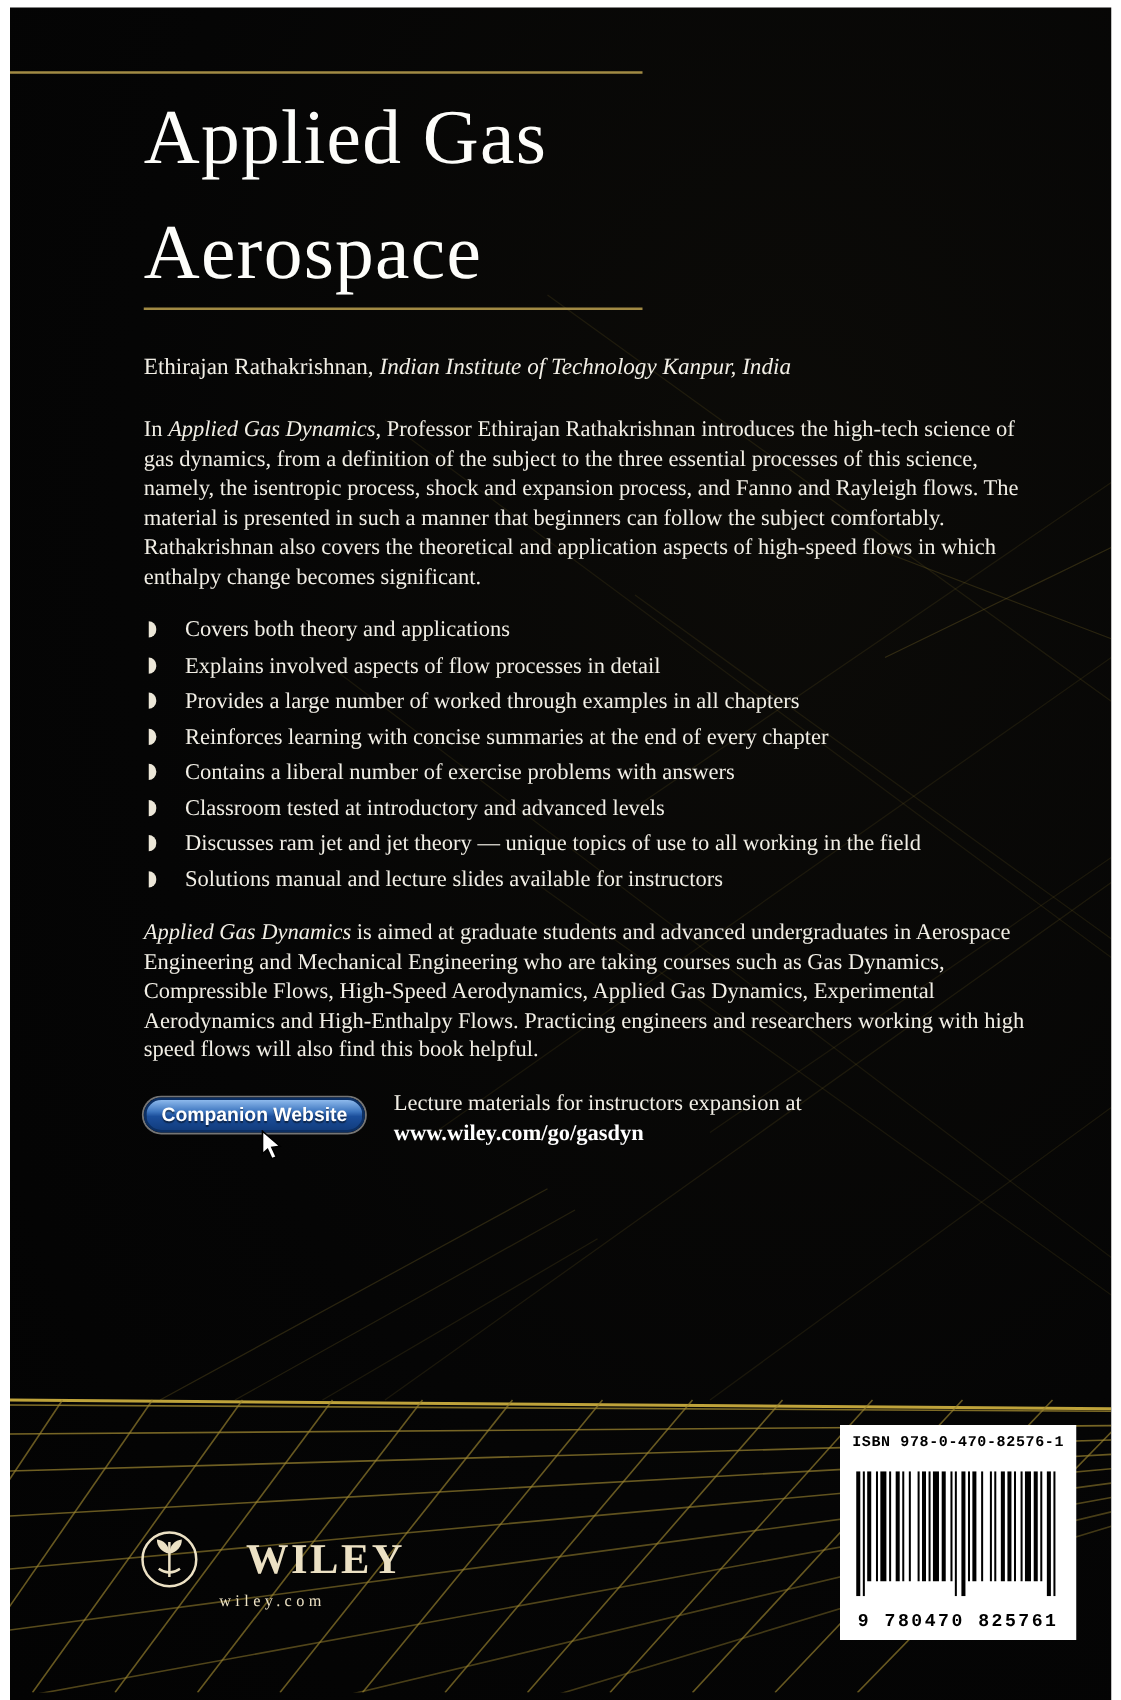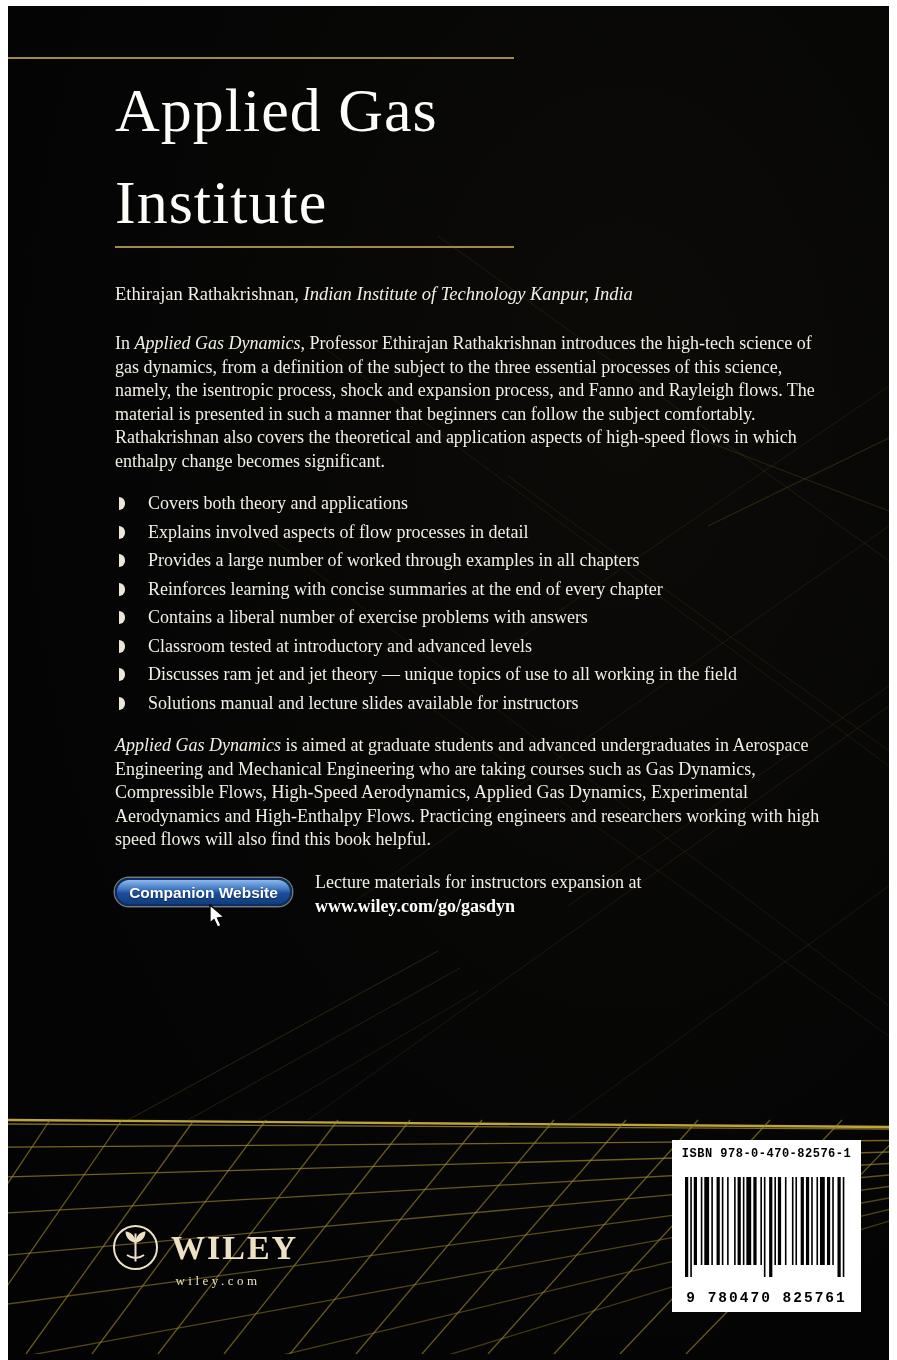--- a/index.html
+++ b/index.html
@@ -52,21 +52,21 @@
     border:2px solid #0c2f63;box-shadow:0 0 0 1.5px rgba(255,255,255,.45);
     color:#ffffff;font-family:"Liberation Sans", sans-serif;font-weight:bold;
     font-size:15.5px;text-align:center;line-height:26px;cursor:pointer;
     text-shadow:0 1px 1px rgba(0,0,0,.5);padding:0;
   }
   .cursor-icon{position:absolute;left:92px;top:36px;}
   .cw-note{position:absolute;left:200px;top:2px;font-size:18px;line-height:24px;color:#f2efe6;}
   .cw-url{font-weight:bold;color:#ffffff;}
 
   .publisher{left:104px;top:1218px;width:212px;text-align:center;color:#ece1c4;}
-  .pub-row{display:flex;align-items:center;justify-content:flex-start;gap:12px;}
+  .pub-row{display:flex;align-items:center;justify-content:space-between;gap:12px;}
   .wiley-name{font-size:34px;font-weight:bold;letter-spacing:2px;}
   .wiley-site{margin-top:2px;font-size:13px;letter-spacing:3.5px;}
 
   .barcode-box{
     left:664px;top:1134px;width:189px;height:172px;background:#ffffff;
     display:flex;flex-direction:column;align-items:center;z-index:3;
   }
   .isbn-label{
     margin-top:7px;font-family:"Liberation Mono", monospace;font-weight:bold;
     font-size:12px;letter-spacing:0.5px;color:#000;white-space:nowrap;
@@ -121,21 +121,21 @@
       <line x1="690" y1="432" x2="881" y2="505" stroke="#9d8630" stroke-width="1" opacity="0.22"></line>
       <line x1="120" y1="1114" x2="430" y2="945" stroke="#9d8630" stroke-width="1" opacity="0.24"></line>
       <line x1="180" y1="1114" x2="452" y2="962" stroke="#9d8630" stroke-width="1" opacity="0.19"></line>
       <line x1="250" y1="1114" x2="470" y2="985" stroke="#9d8630" stroke-width="1" opacity="0.15"></line>
     </svg>
 
   <div class="rule rule-top"></div>
 
   <h1 class="title layer" style="position:absolute;margin:0;">
     <div>Applied Gas</div>
-    <div>Institute</div>
+    <div>Aerospace</div>
   </h1>
 
   <div class="rule rule-under-title"></div>
 
   <div class="author-line layer" style="position:absolute;">
     <span>Ethirajan Rathakrishnan, </span><span class="aff">Indian Institute of Technology Kanpur, India</span>
   </div>
 
   <p class="para para-intro layer" style="position:absolute;margin:0;">
     <span>In </span><span class="bt">Applied Gas Dynamics</span><span>, Professor Ethirajan Rathakrishnan introduces the high-tech science of gas dynamics, from a definition of the subject to the three essential processes of this science, namely, the isentropic process, shock and expansion process, and Fanno and Rayleigh flows. The material is presented in such a manner that beginners can follow the subject comfortably. Rathakrishnan also covers the theoretical and application aspects of high-speed flows in which enthalpy change becomes significant.</span>

